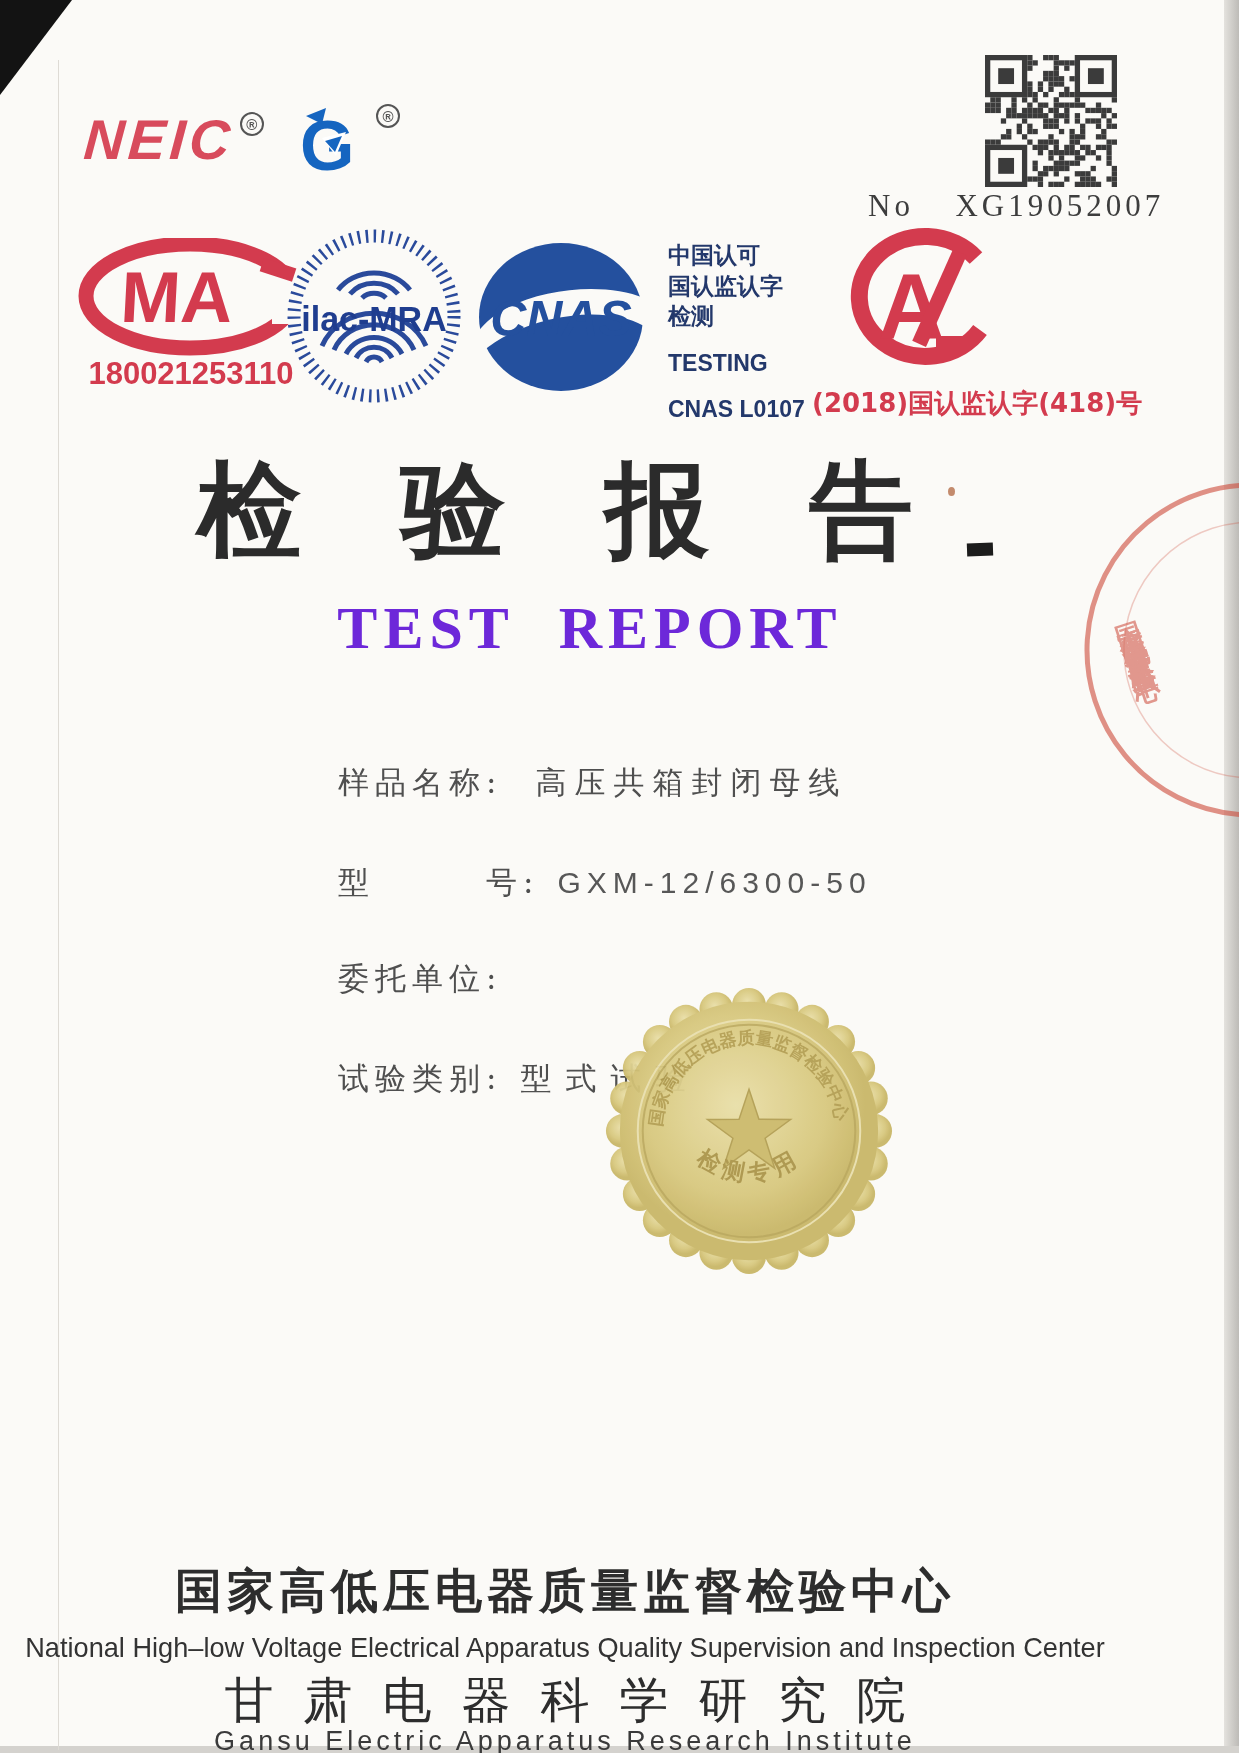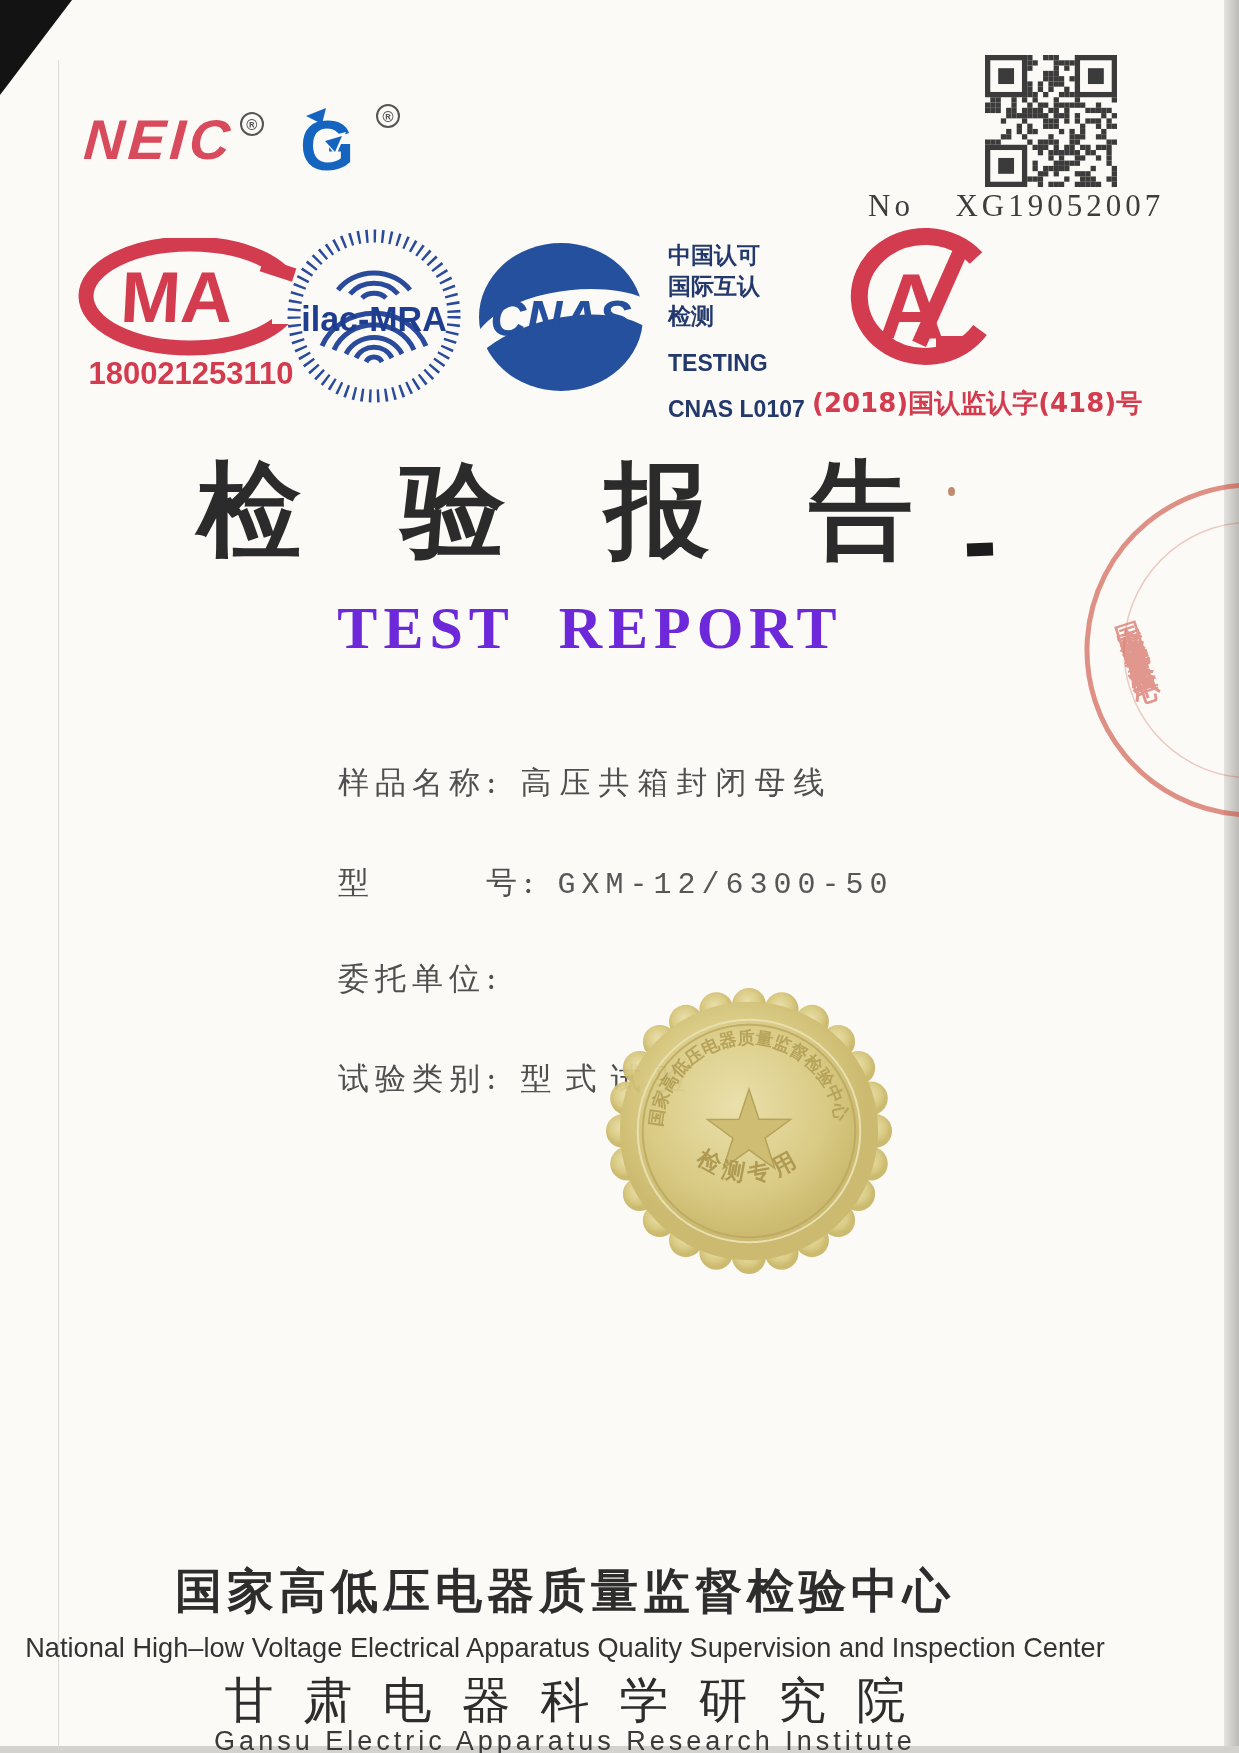--- a/index.html
+++ b/index.html
@@ -50,27 +50,27 @@
   .title-en{position:absolute;left:0;top:594px;width:1180px;text-align:center;
     font-family:"Liberation Serif",serif;font-weight:700;font-size:60px;color:#6d28d9;
     letter-spacing:6px;word-spacing:24px;}
 
   
   .fields{position:absolute;left:338px;top:762px;width:640px;}
   .field-row{display:flex;align-items:baseline;margin-bottom:0;color:#4f4f4f;
     font-family:"DejaVu Serif",serif;}
   .field-label{font-size:31px;letter-spacing:6px;white-space:pre;flex:none;}
   .field-value{font-size:31px;margin-left:18px;white-space:nowrap;}
-  .row-0{position:absolute;top:0;}
+  .row-0{position:absolute;top:0;gap:15px;}
   .row-1{position:absolute;top:100px;justify-content:space-between;}
   .row-2{position:absolute;top:196px;}
   .row-3{position:absolute;top:296px;}
   .v-wide{letter-spacing:14px;}
   .v-mid{letter-spacing:8px;}
-  .v-model{font-family:Liberation Mono, monospace;letter-spacing:6px;font-size:30px;color:#575757;}
+  .v-model{font-family:Liberation Sans, sans-serif;letter-spacing:6px;font-size:30px;color:#575757;}
 
   
   .seal{position:absolute;left:600px;top:982px;opacity:.95;}
   .stamp{position:absolute;left:1022px;top:415px;opacity:.8;}
 
   
   .footer-zh1{position:absolute;left:0;top:1560px;width:1130px;text-align:center;
     font-family:"DejaVu Sans",sans-serif;font-weight:700;font-size:47px;color:#2d2d2d;letter-spacing:5px;}
   .footer-en1{position:absolute;left:0;top:1632px;width:1130px;text-align:center;
     font-family:"Liberation Sans",sans-serif;font-size:28px;color:#333;transform:scaleX(.97);}
@@ -352,21 +352,21 @@
   </svg>
 
   <svg class="cnas" width="170" height="155" viewBox="0 0 170 155">
     <ellipse cx="85" cy="77" rx="82" ry="74" fill="#24509e"></ellipse>
     <path d="M 2,92 C 30,52 120,38 168,58 L 168,86 C 125,62 45,78 6,112 Z" fill="#fbfaf7"></path>
     <text x="85" y="96" text-anchor="middle" font-family="Liberation Sans, sans-serif" font-weight="900" font-style="italic" font-size="50" fill="#24509e">CNAS</text>
   </svg>
 
   <div class="acc-text">
     <div>中国认可</div>
-    <div>国际互认</div>
+    <div>国认监认字</div>
     <div>检测</div>
     <div class="en">TESTING</div>
     <div class="en">CNAS L0107</div>
   </div>
 
   <svg class="cal" width="158" height="162" viewBox="0 0 158 162">
     <path d="M 136,38 A 66,60 0 1 0 140,110" fill="none" stroke="#d33b4e" stroke-width="17"></path>
     <text x="38" y="118" font-family="Liberation Sans, sans-serif" font-weight="900" font-size="92" fill="#d33b4e">A</text>
     <rect x="92" y="28" width="15" height="100" fill="#d33b4e" transform="rotate(24 99 78)"></rect>
     <rect x="96" y="116" width="28" height="14" fill="#d33b4e"></rect>

